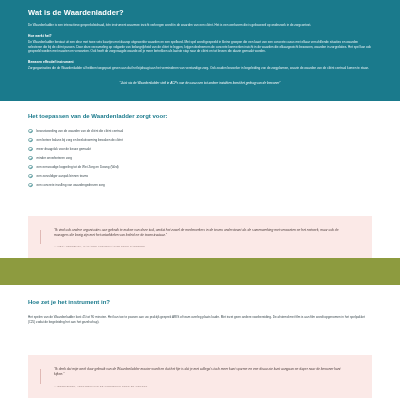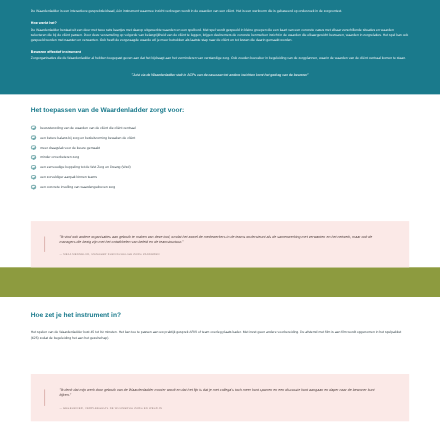--- a/index.html
+++ b/index.html
@@ -99,20 +99,21 @@
   
   .olive-band { background: #8d9b3f; height: 27px; width: 100%; }
   .sec2 { padding-top: 14px; }
 </style>
 </head>
 <body>
 
 <div class="page">
 
   <section class="teal-block">
+    <h1 class="teal-title">Wat is de Waardenladder?</h1>
     <p class="teal-p">De Waardenladder is een interactieve gespreksleidraad, één instrument waarmee inzicht verkregen wordt in de waarden van een cliënt. Het is een werkvorm die is gebaseerd op onderzoek in de zorgcontext.</p>
     <div class="teal-h">Hoe werkt het?</div>
     <p class="teal-p">De Waardenladder bestaat uit een deur met twee sets kaartjes met daarop uitgewerkte waarden en een spelbord. Met spel wordt gespeeld in kleine groepen die een kaart van een concrete casus met elkaar verschillende situaties en waarden selecteren die bij de cliënt passen. Door deze verzameling op volgorde van belangrijkheid van de cliënt te leggen, krijgen deelnemers de concrete kenmerken inzicht in de waarden die elkaargewicht bezwaren, waarden in zorgrelaties. Het spel kan ook gespeeld worden met naasten en verwanten. Ook heeft de zorgvraagde waarde wil je meer betrekken als laatste stap naar de cliënt en tot lessen die daarin gemaakt worden.</p>
     <div class="teal-h">Bewezen effectief instrument</div>
     <p class="teal-p">Zorgorganisaties die de Waardenladder al hebben toegepast geven aan dat het bijdraagt aan het verminderen van verstandige zorg. Ook zouden bezoeker in begeleiding van de zorgplannen, waarin de waarden van de cliënt centraal komen te staan.</p>
     <p class="teal-quote">"Juist via de Waardenladder stelt in ACPs van de casussen tot andere inzichten komt het gedrag van de bewoner"</p>
   </section>
 
   <section class="white-sec">
     <h2 class="sec-title">Het toepassen van de Waardenladder zorgt voor:</h2>

